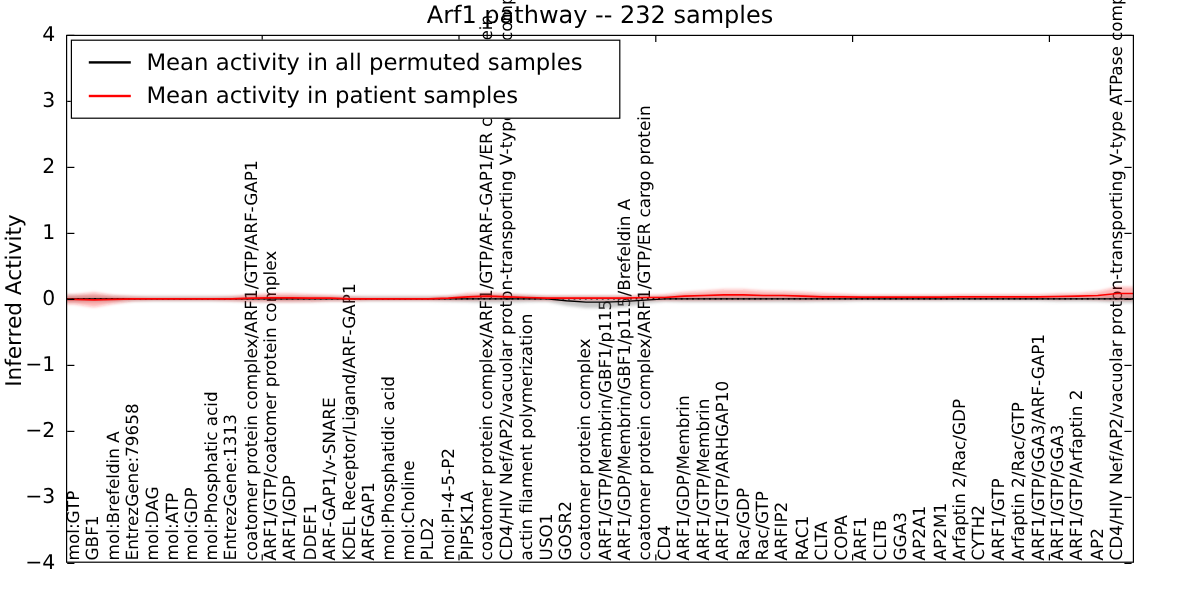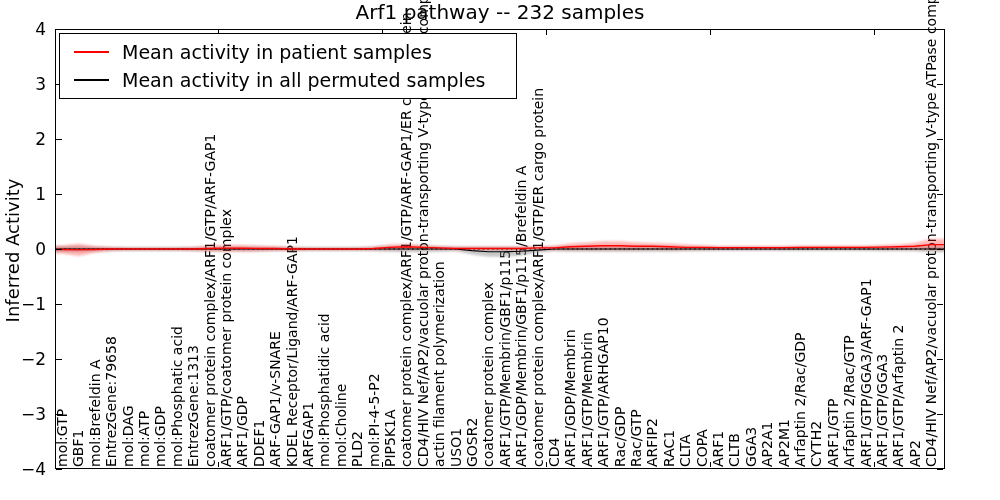--- a/index.html
+++ b/index.html
@@ -141,21 +141,21 @@
       <div class="tick" style="left: 545.8px; width: 1px; top: 30px; height: 5px;"></div>
       <div class="tick" style="left: 545.8px; width: 1px; top: 462px; height: 5px;"></div>
       <div class="tick" style="left: 709.8px; width: 1px; top: 30px; height: 5px;"></div>
       <div class="tick" style="left: 709.8px; width: 1px; top: 462px; height: 5px;"></div>
       <div class="tick" style="left: 873.8px; width: 1px; top: 30px; height: 5px;"></div>
       <div class="tick" style="left: 873.8px; width: 1px; top: 462px; height: 5px;"></div>
     </div>
 
   <div class="legend">
     <div class="lrow">
+      <span class="swatch" id="sw0" style="border-top-color: rgb(0, 0, 0);"></span>
+      <span class="ltext">Mean activity in all permuted samples</span>
+    </div>
+    <div class="lrow">
       <span class="swatch" id="sw1" style="border-top-color: rgb(255, 0, 0);"></span>
       <span class="ltext">Mean activity in patient samples</span>
-    </div>
-    <div class="lrow">
-      <span class="swatch" id="sw0" style="border-top-color: rgb(0, 0, 0);"></span>
-      <span class="ltext">Mean activity in all permuted samples</span>
     </div>
   </div>
 </div>
 
 </body></html>

